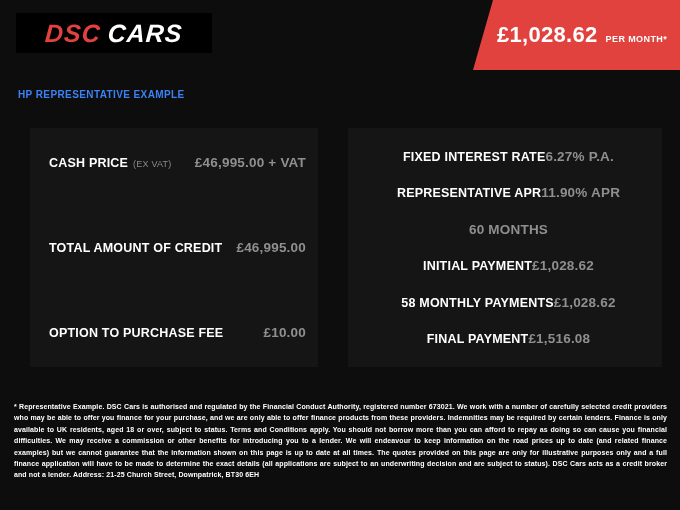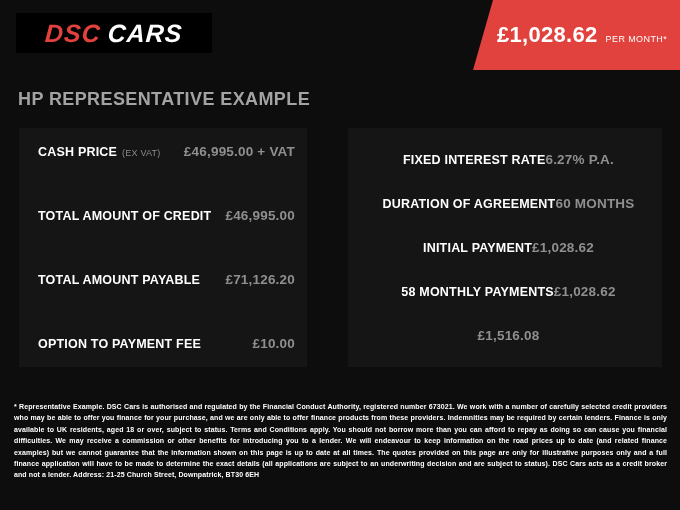--- a/index.html
+++ b/index.html
@@ -51,49 +51,49 @@
   .price-amount {
     color: #ffffff;
     font-size: 22px;
     font-weight: 700;
     letter-spacing: 0.3px;
     white-space: nowrap;
   }
   .price-suffix {
     color: #ffffff;
     font-size: 9px;
-    font-weight: 400;
+    font-weight: 700;
     letter-spacing: 0.4px;
     margin-left: 8px;
     margin-top: 7px;
     white-space: nowrap;
   }
 
   
   .page-title {
     position: absolute;
     left: 18px; top: 89px;
-    color: #a3a3a3;
-    font-size: 18px;
+    color: #3b82f6;
+    font-size: 10px;
     font-weight: 700;
     letter-spacing: 0.4px;
   }
 
   
   .panel {
     position: absolute;
     top: 128px;
     height: 239px;
     background: #151515;
     display: flex;
     flex-direction: column;
     justify-content: space-around;
     padding: 10px 0;
   }
-  .panel-left  { left: 19px;  width: 288px; gap: 36px; }
+  .panel-left  { left: 30px;  width: 288px; gap: 36px; }
   .panel-right { left: 348px; width: 314px; align-items: center; }
 
   .finance-row {
     display: flex;
     justify-content: space-between;
     align-items: baseline;
     padding: 0 12px 0 19px;
   }
   .row-label {
     color: #ffffff;
@@ -151,46 +151,46 @@
   <div class="panel panel-left">
     <div class="finance-row">
       <span class="row-label"><span>CASH PRICE</span><span class="row-note">(EX VAT)</span></span>
       <span class="row-value">£46,995.00 + VAT</span>
     </div>
     <div class="finance-row">
       <span class="row-label">TOTAL AMOUNT OF CREDIT</span>
       <span class="row-value">£46,995.00</span>
     </div>
     <div class="finance-row">
-      <span class="row-label">TOTAL AMOUNT PAYABLE</span>
-      <span class="row-value">£71,126.20</span>
-    </div>
-    <div class="finance-row">
-      <span class="row-label">OPTION TO PAYMENT FEE</span>
+      <span class="row-label">OPTION TO PURCHASE FEE</span>
       <span class="row-value">£10.00</span>
     </div>
   </div>
 
   <div class="panel panel-right">
     <div class="finance-row">
       <span class="row-label">FIXED INTEREST RATE</span>
       <span class="row-value">6.27% P.A.</span>
     </div>
     <div class="finance-row">
-      <span class="row-label">DURATION OF AGREEMENT</span>
+      <span class="row-label">REPRESENTATIVE APR</span>
+      <span class="row-value">11.90% APR</span>
+    </div>
+    <div class="finance-row">
       <span class="row-value">60 MONTHS</span>
     </div>
     <div class="finance-row">
       <span class="row-label">INITIAL PAYMENT</span>
       <span class="row-value">£1,028.62</span>
     </div>
     <div class="finance-row">
       <span class="row-label">58 MONTHLY PAYMENTS</span>
       <span class="row-value">£1,028.62</span>
     </div>
     <div class="finance-row">
+      <span class="row-label">FINAL PAYMENT</span>
       <span class="row-value">£1,516.08</span>
     </div>
   </div>
 
   <div class="footer-disclaimer">* Representative Example. DSC Cars is authorised and regulated by the Financial Conduct Authority, registered number 673021. We work with a number of carefully selected credit providers who may be able to offer you finance for your purchase, and we are only able to offer finance products from these providers. Indemnities may be required by certain lenders. Finance is only available to UK residents, aged 18 or over, subject to status. Terms and Conditions apply. You should not borrow more than you can afford to repay as doing so can cause you financial difficulties. We may receive a commission or other benefits for introducing you to a lender. We will endeavour to keep information on the road prices up to date (and related finance examples) but we cannot guarantee that the information shown on this page is up to date at all times. The quotes provided on this page are only for illustrative purposes only and a full finance application will have to be made to determine the exact details (all applications are subject to an underwriting decision and are subject to status). DSC Cars acts as a credit broker and not a lender. Address: 21-25 Church Street, Downpatrick, BT30 6EH</div>
 
 </div>
 
 </body></html>

